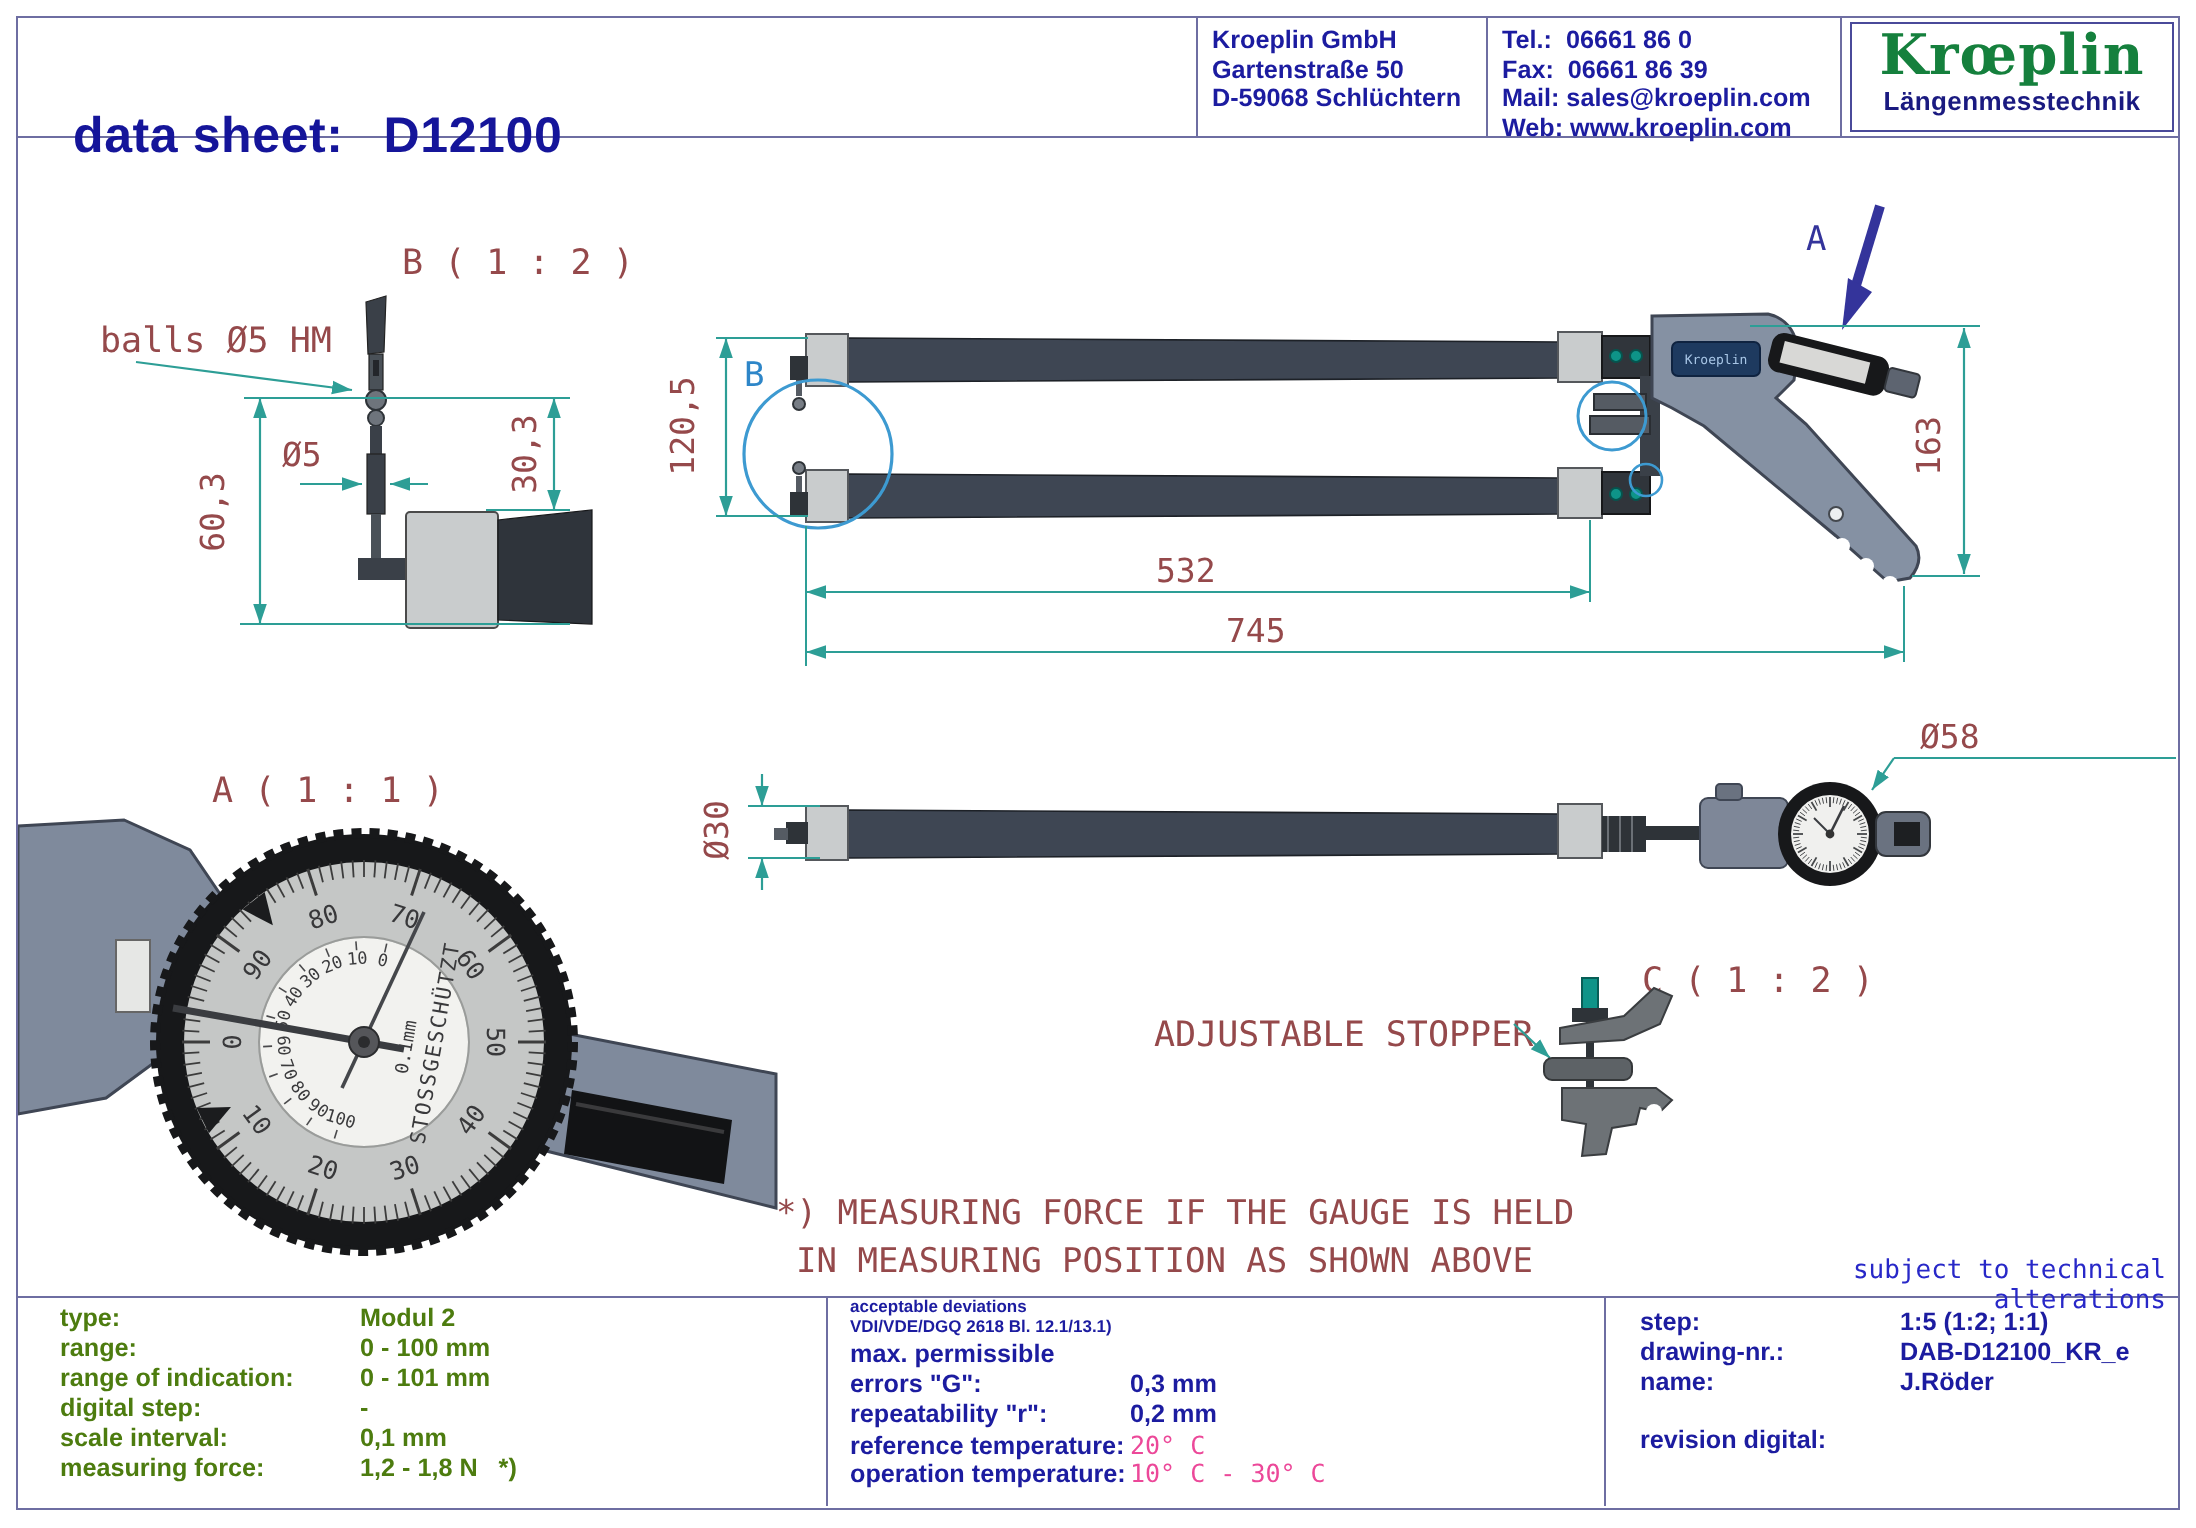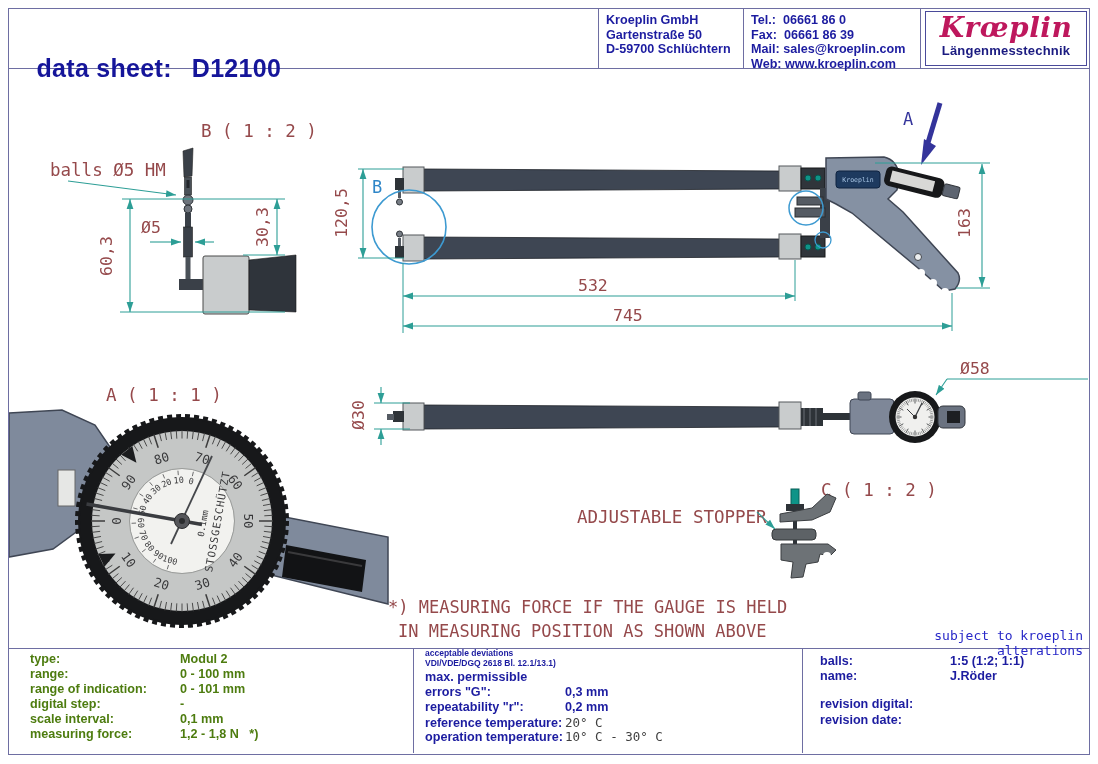--- a/index.html
+++ b/index.html
@@ -6,35 +6,35 @@
   body{width:1098px;height:764px;position:relative;font-family:"Liberation Sans",sans-serif;overflow:hidden;}
   .abs{position:absolute;}
   
   .frame{position:absolute;left:8px;top:8px;width:1080px;height:745px;border:1px solid #6e6ea2;}
   .hline,.vline{position:absolute;background:#6e6ea2;}
   
   .title{position:absolute;left:22px;top:25px;font-size:25px;font-weight:bold;color:#15159a;letter-spacing:.3px;white-space:pre;}
   .title .val{margin-left:20px;}
   .addr-line{font-size:12.6px;font-weight:bold;color:#1c1ca0;line-height:14.6px;white-space:pre;}
   .logo-box{position:absolute;left:925px;top:11px;width:160px;height:53px;border:1px solid #4a4a9a;}
-  .logo-brand{font-family:"DejaVu Serif",serif;font-weight:bold;font-size:28px;color:#be185d;text-align:center;line-height:30px;margin-top:1px;letter-spacing:.5px;font-style:italic;}
+  .logo-brand{font-family:"DejaVu Serif",serif;font-weight:bold;font-size:28px;color:#15803d;text-align:center;line-height:30px;margin-top:1px;letter-spacing:.5px;}
   .logo-sub{font-size:13px;font-weight:bold;color:#1a1a80;text-align:center;letter-spacing:.2px;}
   
   .note{position:absolute;font-family:"DejaVu Sans Mono",monospace;color:#95494b;font-size:17px;white-space:pre;text-align:right;}
   .alter{position:absolute;left:855px;top:628px;width:228px;text-align:right;font-family:"DejaVu Sans Mono",monospace;color:#2828c8;font-size:13px;}
   
   .spec-col{position:absolute;left:30px;top:652px;}
   .spec-row{height:15.1px;font-size:12.6px;font-weight:bold;color:#4d7c0f;white-space:pre;}
   .spec-row .lab{display:inline-block;width:150px;}
   .dev-col{position:absolute;left:425px;top:649px;color:#1c1ca0;}
   .dev-small{font-size:8.5px;font-weight:bold;line-height:9.5px;white-space:pre;}
   .dev-head{font-size:12.6px;font-weight:bold;margin-top:2px;height:15px;}
   .dev-row{font-size:12.6px;font-weight:bold;height:14.8px;white-space:pre;}
   .dev-row .lab{display:inline-block;width:140px;}
-  .temp-val{font-family:"DejaVu Sans Mono",monospace;font-weight:normal;font-size:12.5px;color:#404040;}
+  .temp-val{font-family:"DejaVu Sans Mono",monospace;font-weight:normal;font-size:12.5px;color:#ec4899;}
   .meta-col{position:absolute;left:820px;top:654px;}
   .meta-row{font-size:12.6px;font-weight:bold;color:#1c1ca0;height:15.2px;white-space:pre;}
   .meta-row .lab{display:inline-block;width:130px;}
   .meta-gap{height:13px;}
   svg{position:absolute;left:0;top:0;}
   svg text{font-family:"DejaVu Sans Mono",monospace;}
   .dimtxt{fill:#95494b;font-size:16.5px;}
   .bigtxt{fill:#95494b;font-size:17.5px;}
 </style>
 </head>
@@ -415,36 +415,36 @@
 <div class="hline" style="left:8px;top:648px;width:1082px;height:1px;"></div>
 <div class="vline" style="left:413px;top:649px;width:1px;height:104px;"></div>
 <div class="vline" style="left:802px;top:649px;width:1px;height:104px;"></div>
 
 <div class="title">
   <span>data sheet:</span><span class="val">D12100</span>
 </div>
 <div class="abs" style="left:606px;top:13px;">
   <div class="addr-line">Kroeplin GmbH</div>
   <div class="addr-line">Gartenstraße 50</div>
-  <div class="addr-line">D-59700 Schlüchtern</div>
+  <div class="addr-line">D-59068 Schlüchtern</div>
 </div>
 <div class="abs" style="left:751px;top:13px;">
   <div class="addr-line">Tel.:  06661 86 0</div>
   <div class="addr-line">Fax:  06661 86 39</div>
   <div class="addr-line">Mail: sales@kroeplin.com</div>
   <div class="addr-line">Web: www.kroeplin.com</div>
 </div>
 <div class="logo-box">
   <div class="logo-brand">Krœplin</div>
   <div class="logo-sub">Längenmesstechnik</div>
 </div>
 
 <div class="note" style="left:388px;top:597px;">*) MEASURING FORCE IF THE GAUGE IS HELD</div>
 <div class="note" style="left:398px;top:621px;">IN MEASURING POSITION AS SHOWN ABOVE</div>
-<div class="alter">subject to kroeplin alterations</div>
+<div class="alter">subject to technical alterations</div>
 
 <div class="spec-col">
   <div class="spec-row"><span class="lab">type:</span><span>Modul 2</span></div>
   <div class="spec-row"><span class="lab">range:</span><span>0 - 100 mm</span></div>
   <div class="spec-row"><span class="lab">range of indication:</span><span>0 - 101 mm</span></div>
   <div class="spec-row"><span class="lab">digital step:</span><span>-</span></div>
   <div class="spec-row"><span class="lab">scale interval:</span><span>0,1 mm</span></div>
   <div class="spec-row"><span class="lab">measuring force:</span><span>1,2 - 1,8 N   *)</span></div>
 </div>
 
@@ -452,18 +452,18 @@
   <div class="dev-small">acceptable deviations</div>
   <div class="dev-small">VDI/VDE/DGQ 2618 Bl. 12.1/13.1)</div>
   <div class="dev-head">max. permissible</div>
   <div class="dev-row"><span class="lab">errors "G":</span><span>0,3 mm</span></div>
   <div class="dev-row"><span class="lab">repeatability "r":</span><span>0,2 mm</span></div>
   <div class="dev-row"><span class="lab">reference temperature:</span><span class="temp-val">20° C</span></div>
   <div class="dev-row"><span class="lab">operation temperature:</span><span class="temp-val">10° C - 30° C</span></div>
 </div>
 
 <div class="meta-col">
-  <div class="meta-row"><span class="lab">balls:</span><span>1:5 (1:2; 1:1)</span></div>
+  <div class="meta-row"><span class="lab">step:</span><span>1:5 (1:2; 1:1)</span></div>
+  <div class="meta-row"><span class="lab">drawing-nr.:</span><span>DAB-D12100_KR_e</span></div>
   <div class="meta-row"><span class="lab">name:</span><span>J.Röder</span></div>
   <div class="meta-gap"></div>
   <div class="meta-row"><span class="lab">revision digital:</span><span></span></div>
-  <div class="meta-row"><span class="lab">revision date:</span><span></span></div>
 </div>
 
 </body></html>

